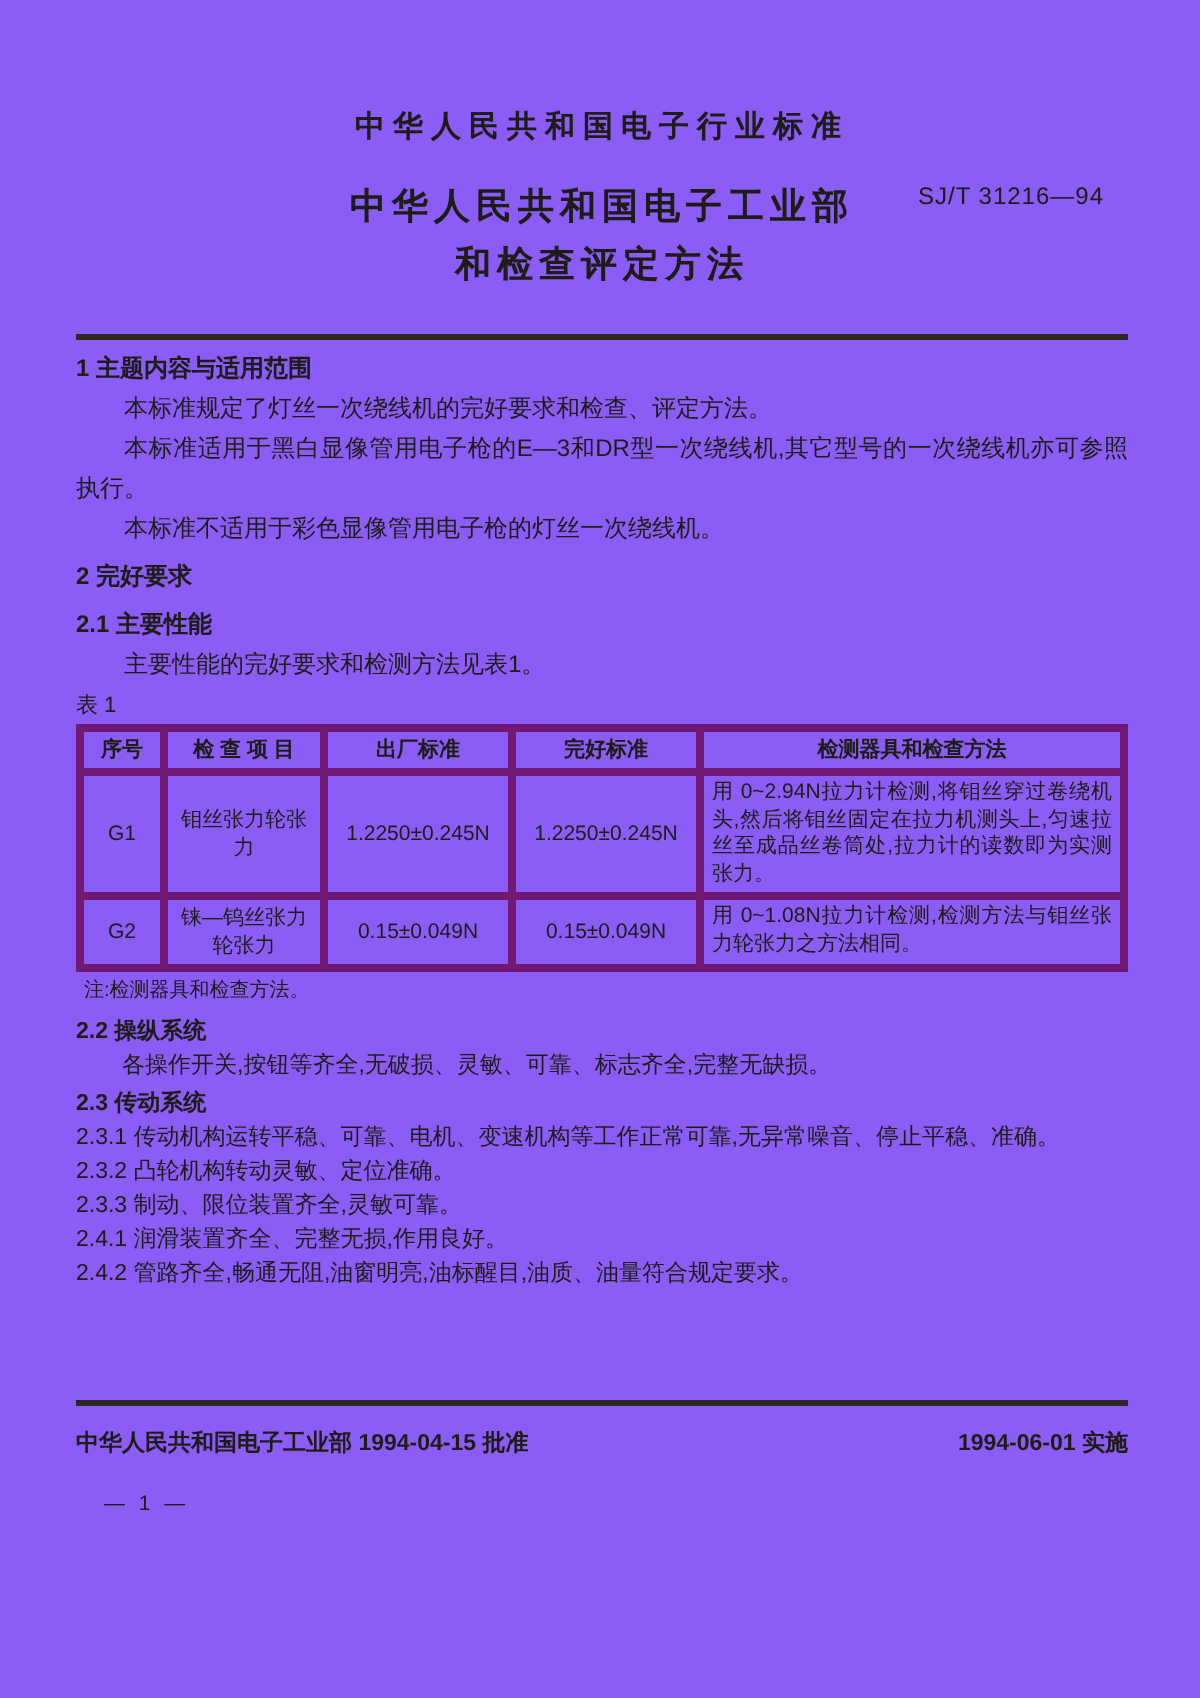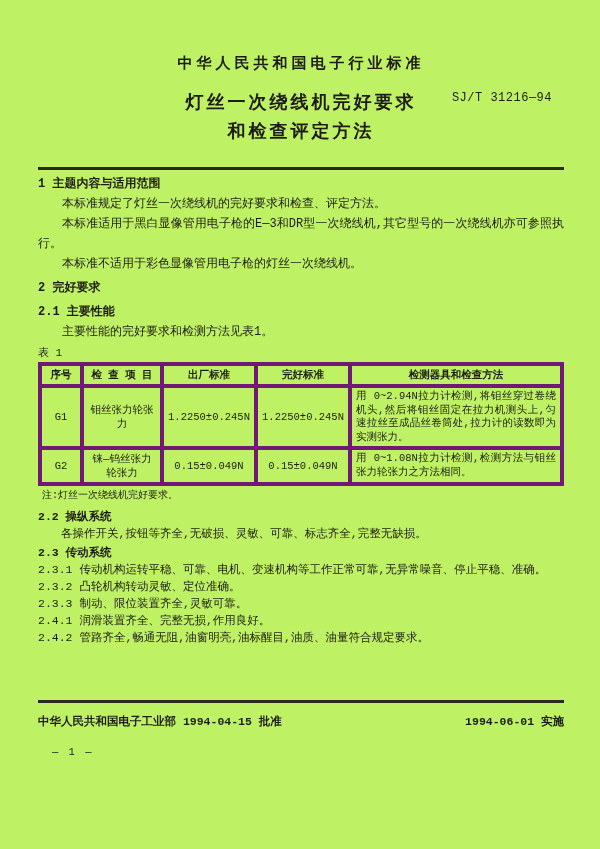--- a/index.html
+++ b/index.html
@@ -5,25 +5,25 @@
   html, body {
     margin: 0;
     padding: 0;
     background: #d9d4c2;
   }
   .page {
     position: relative;
     width: 600px;
     height: 849px;
     margin: 0 auto;
-    background: #bef264;
+    background: #8b5cf6;
     box-sizing: border-box;
     padding: 54px 36px 0 38px;
     color: #1e1c16;
-    font-family: Liberation Mono, monospace;
+    font-family: Liberation Sans, sans-serif;
     overflow: hidden;
   }
   .org-line {
     text-align: center;
     font-size: 15px;
     font-weight: bold;
     letter-spacing: 4px;
   }
   .title-wrap {
     position: relative;
@@ -135,21 +135,21 @@
 </style>
 </head>
 <body>
 
 <div class="page">
 
   <div class="org-line">中华人民共和国电子行业标准</div>
 
   <div class="title-wrap">
     <div class="std-no">SJ/T 31216—94</div>
-    <div class="title-line">灯丝一次绕线机完好要求</div>
+    <div class="title-line">中华人民共和国电子工业部</div>
     <div class="title-line">和检查评定方法</div>
   </div>
 
   <hr class="hr-heavy">
 
   <div class="sec-heading">1  主题内容与适用范围</div>
   <div class="para">本标准规定了灯丝一次绕线机的完好要求和检查、评定方法。</div>
   <div class="para">本标准适用于黑白显像管用电子枪的E—3和DR型一次绕线机,其它型号的一次绕线机亦可参照执行。</div>
   <div class="para">本标准不适用于彩色显像管用电子枪的灯丝一次绕线机。</div>
 
@@ -187,21 +187,21 @@
       <tr>
         <td class="c-center">G2</td>
         <td class="c-center">铼—钨丝张力轮张力</td>
         <td class="c-center">0.15±0.049N</td>
         <td class="c-center">0.15±0.049N</td>
         <td class="c-method">用 0~1.08N拉力计检测,检测方法与钼丝张力轮张力之方法相同。</td>
       </tr>
     </tbody>
   </table>
 
-  <div class="tbl-note">注:灯丝一次绕线机完好要求。</div>
+  <div class="tbl-note">注:检测器具和检查方法。</div>
 
   <div class="tight">
     <div class="sec-heading">2.2  操纵系统</div>
     <div class="para">各操作开关,按钮等齐全,无破损、灵敏、可靠、标志齐全,完整无缺损。</div>
     <div class="sec-heading">2.3  传动系统</div>
     <div class="clause">2.3.1  传动机构运转平稳、可靠、电机、变速机构等工作正常可靠,无异常噪音、停止平稳、准确。</div>
     <div class="clause">2.3.2  凸轮机构转动灵敏、定位准确。</div>
     <div class="clause">2.3.3  制动、限位装置齐全,灵敏可靠。</div>
     <div class="clause">2.4.1  润滑装置齐全、完整无损,作用良好。</div>
     <div class="clause">2.4.2  管路齐全,畅通无阻,油窗明亮,油标醒目,油质、油量符合规定要求。</div>

